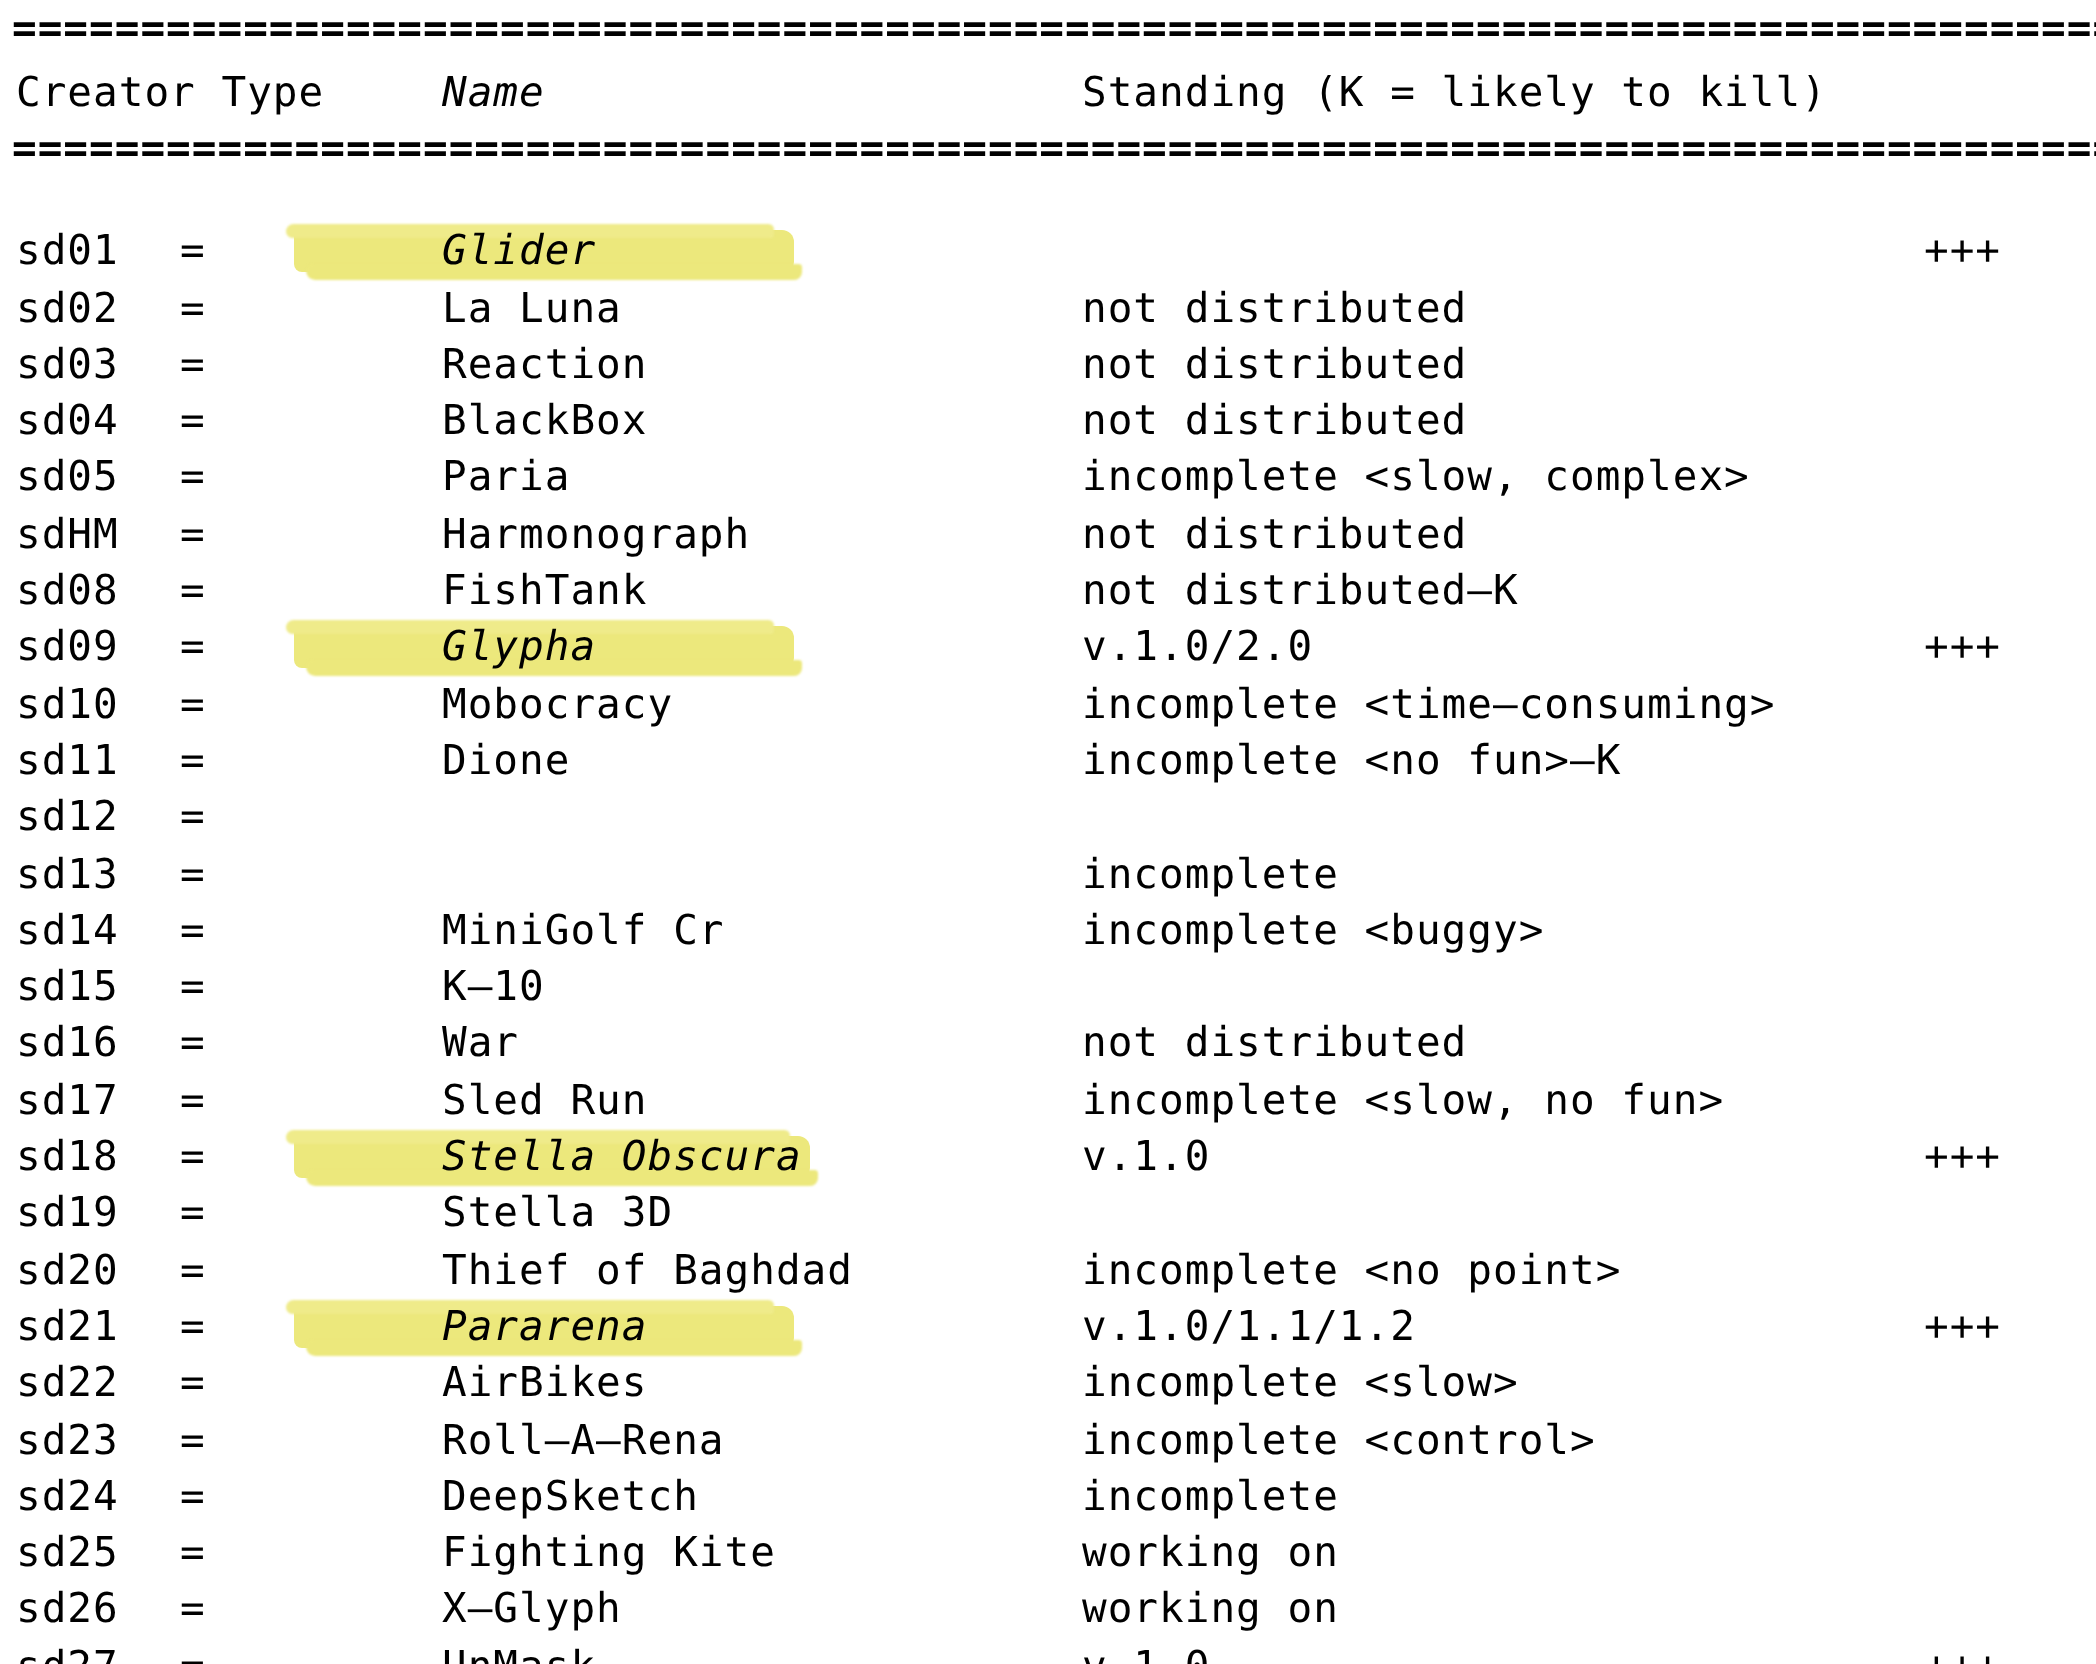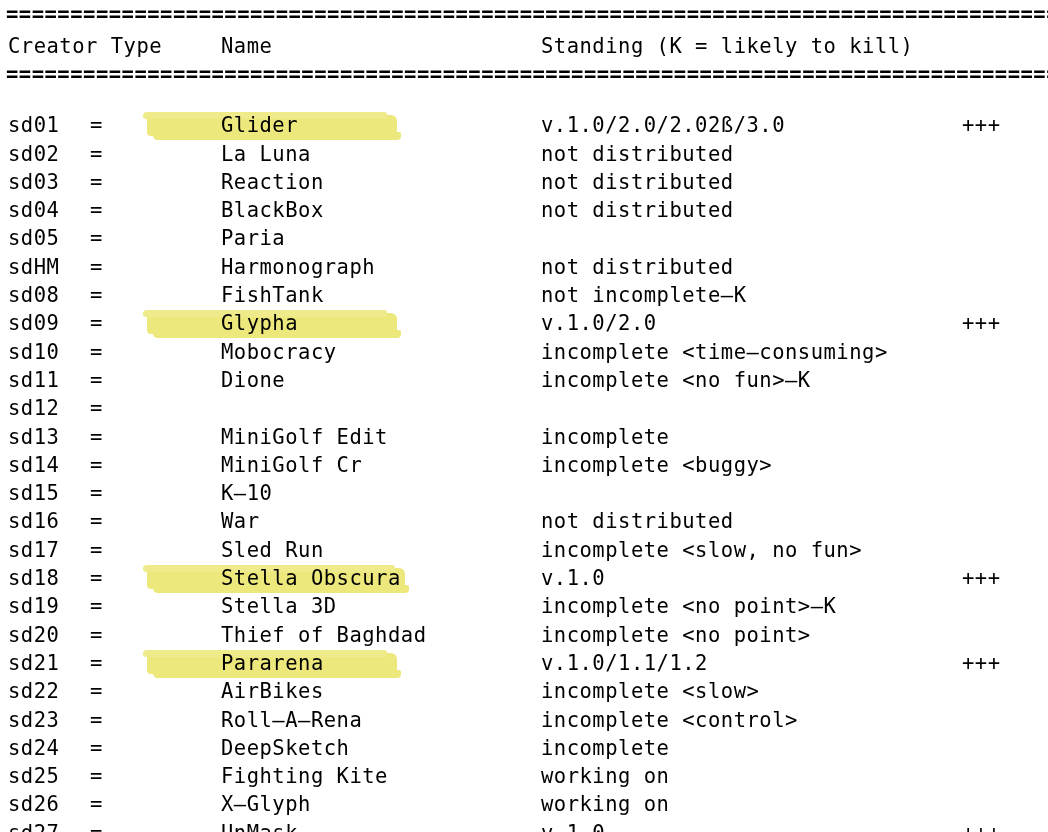--- a/index.html
+++ b/index.html
@@ -50,28 +50,29 @@
   }
 
   
   .col-code     { position: absolute; left: 8px;   top: 0; }
   .col-eq       { position: absolute; left: 90px;  top: 0; }
   .col-name     { position: absolute; left: 221px; top: 0; }
   .col-standing { position: absolute; left: 541px; top: 0; }
   .col-plus     { position: absolute; left: 962px; top: 0; }
 
   .header-row .col-code     { left: 8px; }
-  .header-row .col-name     { left: 221px; }
+  .header-row .col-name     { left: 221px; font-style: italic; }
   .header-row .col-standing { left: 541px; }
 
   
   .hl-wrap {
     position: absolute;
     left: 221px;
     top: 0;
+    font-style: italic;
   }
   .hl-mark {
     position: absolute;
     left: -74px;
     top: 4px;
     height: 21px;
     background: #ece87c;
     border-radius: 3px 6px 5px 4px;
     z-index: 0;
     filter: blur(0.35px);
@@ -131,38 +132,38 @@
     <span class="col-standing">Standing (K = likely to kill)</span>
   </div>
 
   <div class="spacer-xs"></div>
 
   <div class="rule" style="margin-left: 6px;">==================================================================================</div>
 
   <div class="spacer"></div>
 
   <div id="rows">
-      <div class="line"><span class="col-code">sd01</span><span class="col-eq">=</span><span class="hl-wrap"><span class="hl-mark" style="width: 250px;"></span><span class="hl-text">Glider</span></span><span class="col-standing">v.1.0/2.0/2.02ß/3.0</span><span class="col-plus">+++</span></div>
+      <div class="line"><span class="col-code">sd01</span><span class="col-eq">=</span><span class="hl-wrap"><span class="hl-mark" style="width: 250px;"></span><span class="hl-text">Glider</span></span><span class="col-plus">+++</span></div>
       <div class="line"><span class="col-code">sd02</span><span class="col-eq">=</span><span class="col-name">La Luna</span><span class="col-standing">not distributed</span></div>
       <div class="line"><span class="col-code">sd03</span><span class="col-eq">=</span><span class="col-name">Reaction</span><span class="col-standing">not distributed</span></div>
       <div class="line"><span class="col-code">sd04</span><span class="col-eq">=</span><span class="col-name">BlackBox</span><span class="col-standing">not distributed</span></div>
-      <div class="line"><span class="col-code">sd05</span><span class="col-eq">=</span><span class="col-name">Paria</span></div>
+      <div class="line"><span class="col-code">sd05</span><span class="col-eq">=</span><span class="col-name">Paria</span><span class="col-standing">incomplete &lt;slow, complex&gt;</span></div>
       <div class="line"><span class="col-code">sdHM</span><span class="col-eq">=</span><span class="col-name">Harmonograph</span><span class="col-standing">not distributed</span></div>
-      <div class="line"><span class="col-code">sd08</span><span class="col-eq">=</span><span class="col-name">FishTank</span><span class="col-standing">not incomplete–K</span></div>
+      <div class="line"><span class="col-code">sd08</span><span class="col-eq">=</span><span class="col-name">FishTank</span><span class="col-standing">not distributed–K</span></div>
       <div class="line"><span class="col-code">sd09</span><span class="col-eq">=</span><span class="hl-wrap"><span class="hl-mark" style="width: 250px;"></span><span class="hl-text">Glypha</span></span><span class="col-standing">v.1.0/2.0</span><span class="col-plus">+++</span></div>
       <div class="line"><span class="col-code">sd10</span><span class="col-eq">=</span><span class="col-name">Mobocracy</span><span class="col-standing">incomplete &lt;time–consuming&gt;</span></div>
       <div class="line"><span class="col-code">sd11</span><span class="col-eq">=</span><span class="col-name">Dione</span><span class="col-standing">incomplete &lt;no fun&gt;–K</span></div>
       <div class="line"><span class="col-code">sd12</span><span class="col-eq">=</span></div>
-      <div class="line"><span class="col-code">sd13</span><span class="col-eq">=</span><span class="col-name">MiniGolf Edit</span><span class="col-standing">incomplete</span></div>
+      <div class="line"><span class="col-code">sd13</span><span class="col-eq">=</span><span class="col-standing">incomplete</span></div>
       <div class="line"><span class="col-code">sd14</span><span class="col-eq">=</span><span class="col-name">MiniGolf Cr</span><span class="col-standing">incomplete &lt;buggy&gt;</span></div>
       <div class="line"><span class="col-code">sd15</span><span class="col-eq">=</span><span class="col-name">K–10</span></div>
       <div class="line"><span class="col-code">sd16</span><span class="col-eq">=</span><span class="col-name">War</span><span class="col-standing">not distributed</span></div>
       <div class="line"><span class="col-code">sd17</span><span class="col-eq">=</span><span class="col-name">Sled Run</span><span class="col-standing">incomplete &lt;slow, no fun&gt;</span></div>
       <div class="line"><span class="col-code">sd18</span><span class="col-eq">=</span><span class="hl-wrap"><span class="hl-mark" style="width: 258px;"></span><span class="hl-text">Stella Obscura</span></span><span class="col-standing">v.1.0</span><span class="col-plus">+++</span></div>
-      <div class="line"><span class="col-code">sd19</span><span class="col-eq">=</span><span class="col-name">Stella 3D</span><span class="col-standing">incomplete &lt;no point&gt;–K</span></div>
+      <div class="line"><span class="col-code">sd19</span><span class="col-eq">=</span><span class="col-name">Stella 3D</span></div>
       <div class="line"><span class="col-code">sd20</span><span class="col-eq">=</span><span class="col-name">Thief of Baghdad</span><span class="col-standing">incomplete &lt;no point&gt;</span></div>
       <div class="line"><span class="col-code">sd21</span><span class="col-eq">=</span><span class="hl-wrap"><span class="hl-mark" style="width: 250px;"></span><span class="hl-text">Pararena</span></span><span class="col-standing">v.1.0/1.1/1.2</span><span class="col-plus">+++</span></div>
       <div class="line"><span class="col-code">sd22</span><span class="col-eq">=</span><span class="col-name">AirBikes</span><span class="col-standing">incomplete &lt;slow&gt;</span></div>
       <div class="line"><span class="col-code">sd23</span><span class="col-eq">=</span><span class="col-name">Roll–A–Rena</span><span class="col-standing">incomplete &lt;control&gt;</span></div>
       <div class="line"><span class="col-code">sd24</span><span class="col-eq">=</span><span class="col-name">DeepSketch</span><span class="col-standing">incomplete</span></div>
       <div class="line"><span class="col-code">sd25</span><span class="col-eq">=</span><span class="col-name">Fighting Kite</span><span class="col-standing">working on</span></div>
       <div class="line"><span class="col-code">sd26</span><span class="col-eq">=</span><span class="col-name">X–Glyph</span><span class="col-standing">working on</span></div>
       <div class="line"><span class="col-code">sd27</span><span class="col-eq">=</span><span class="col-name">UnMask</span><span class="col-standing">v.1.0</span><span class="col-plus">+++</span></div>
     </div>
 

